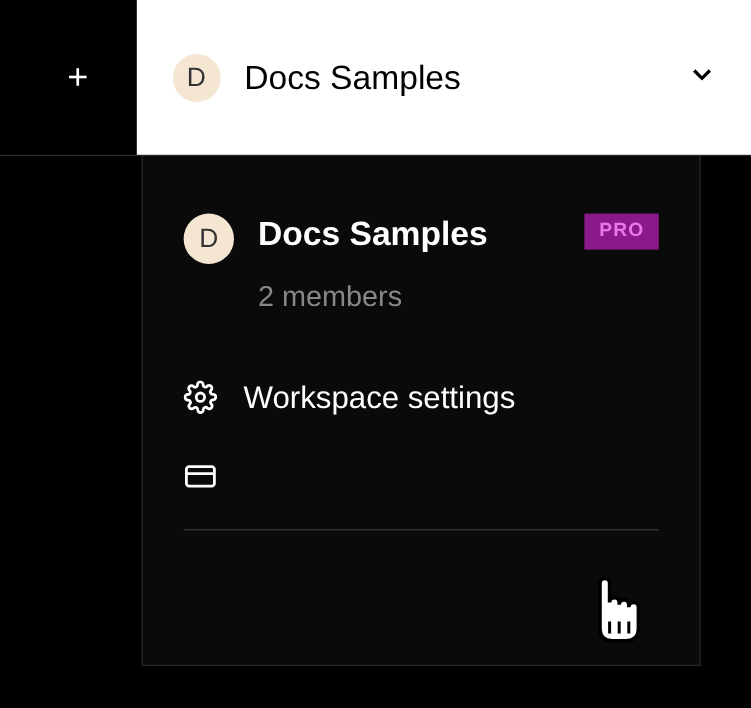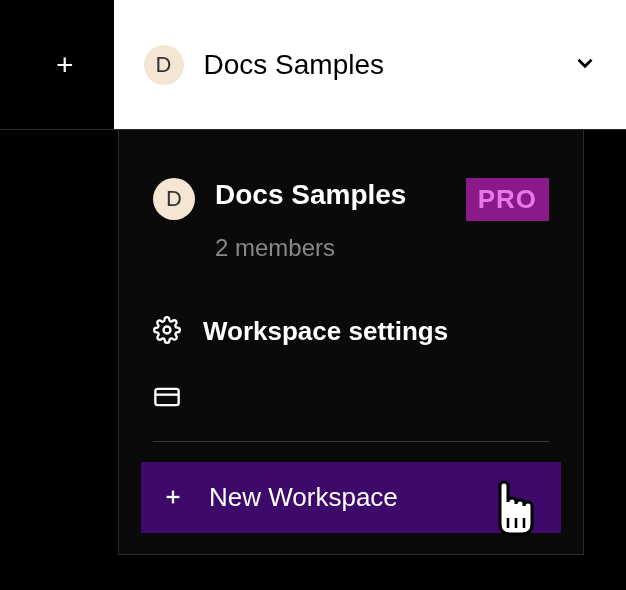--- a/index.html
+++ b/index.html
@@ -103,34 +103,33 @@
       line-height: 1.2;
     }
     .workspace-members {
       color: #888;
       font-size: 24px;
       margin-top: 22px;
     }
     .badge {
       background: #8a1a8a;
       color: #e877e8;
-      font-size: 26px;
+      font-size: 16px;
       font-weight: 600;
       padding: 6px 12px;
       letter-spacing: 1px;
     }
     .menu-item {
       display: flex;
-      align-items: flex-start;
+      align-items: center;
       gap: 22px;
       padding: 18px 12px;
       color: #fff;
       font-size: 26px;
       cursor: pointer;
-      font-weight: bold;
     }
     .menu-icon {
       width: 28px;
       height: 28px;
       display: flex;
       align-items: center;
       justify-content: center;
       flex-shrink: 0;
     }
     .divider {
@@ -202,29 +201,20 @@
     <span class="menu-icon">
       <svg width="28" height="28" viewBox="0 0 24 24" fill="none" stroke="#fff" stroke-width="2">
           <rect x="2" y="5" width="20" height="14" rx="2"></rect>
           <line x1="2" y1="10" x2="22" y2="10"></line>
         </svg>
     </span>
   </div>
 
   <hr class="divider">
 
-  <div class="new-workspace-button">
-    <span class="menu-icon">
-      <svg width="22" height="22" viewBox="0 0 24 24" fill="none" stroke="#fff" stroke-width="2.5">
-          <line x1="12" y1="5" x2="12" y2="19"></line>
-          <line x1="5" y1="12" x2="19" y2="12"></line>
-        </svg>
-    </span>
-    <span>New Workspace</span>
-  </div>
 </div>
 
 <div class="cursor-hand">
   <svg width="60" height="70" viewBox="0 0 60 70">
     <path d="M 18 28 L 18 48 Q 18 58 28 58 L 40 58 Q 50 58 50 48 L 50 30 Q 50 26 46 26 Q 42 26 42 30 L 42 28 Q 42 24 38 24 Q 34 24 34 28 L 34 26 Q 34 22 30 22 Q 26 22 26 26 L 26 10 Q 26 6 22 6 Q 18 6 18 10 Z" fill="#fff" stroke="#000" stroke-width="3"></path>
     <line x1="26" y1="42" x2="26" y2="52" stroke="#000" stroke-width="2.5"></line>
     <line x1="34" y1="42" x2="34" y2="52" stroke="#000" stroke-width="2.5"></line>
     <line x1="42" y1="42" x2="42" y2="52" stroke="#000" stroke-width="2.5"></line>
   </svg>
 </div>

